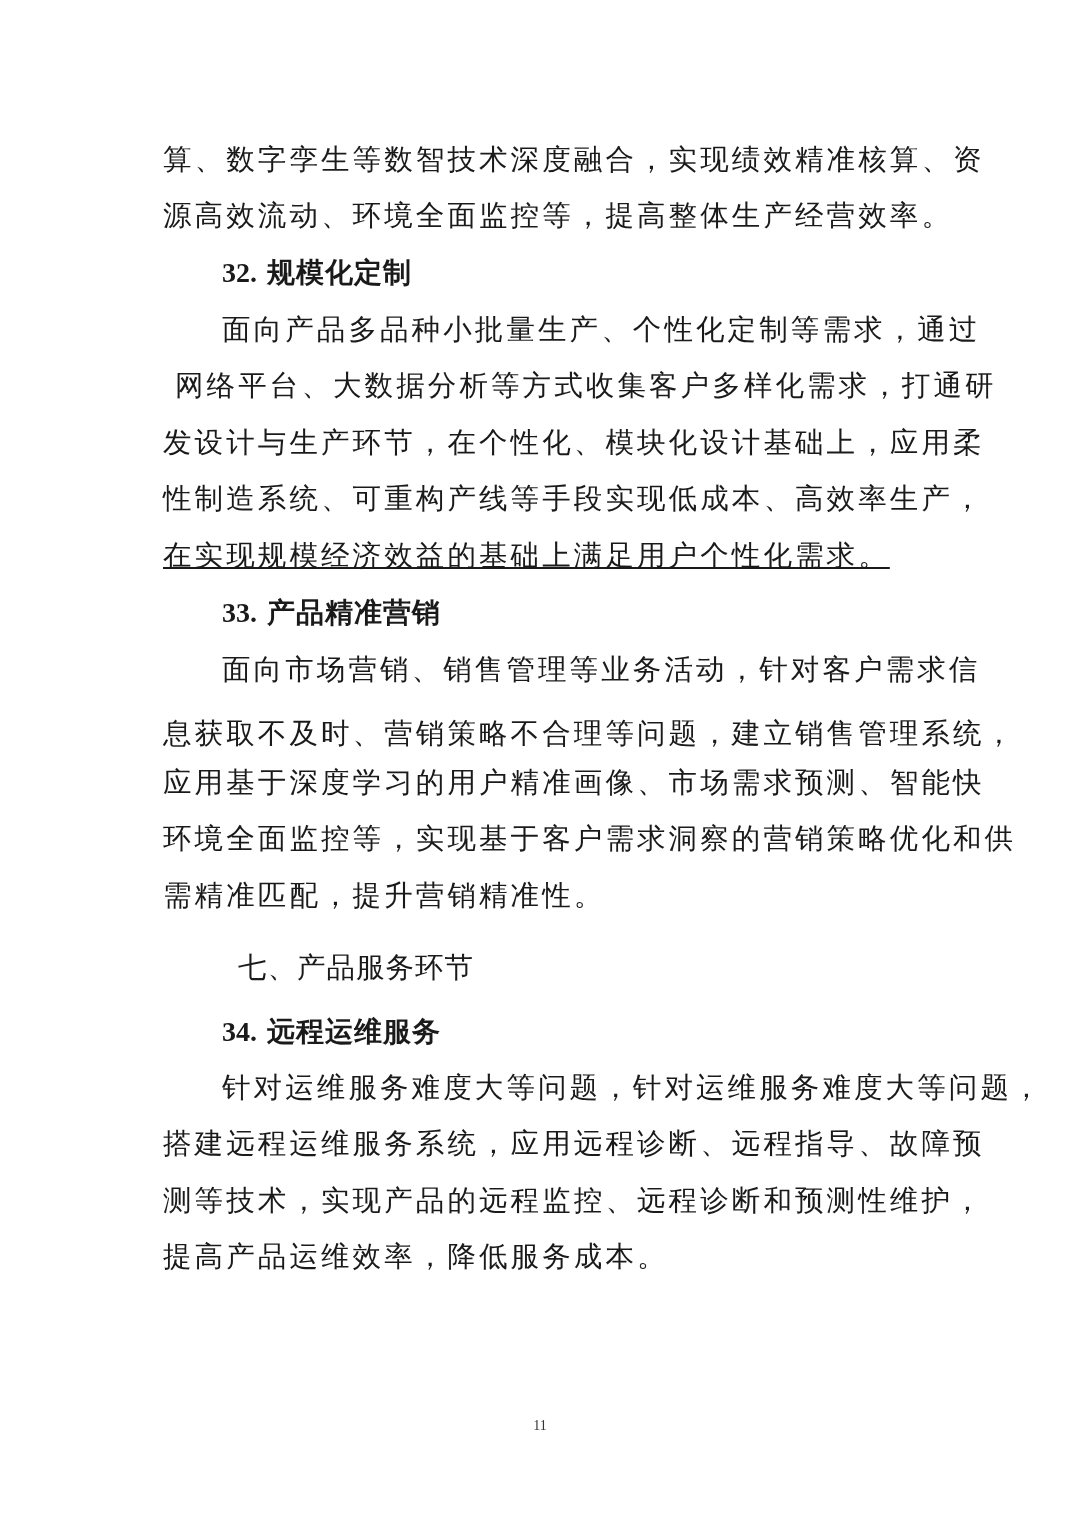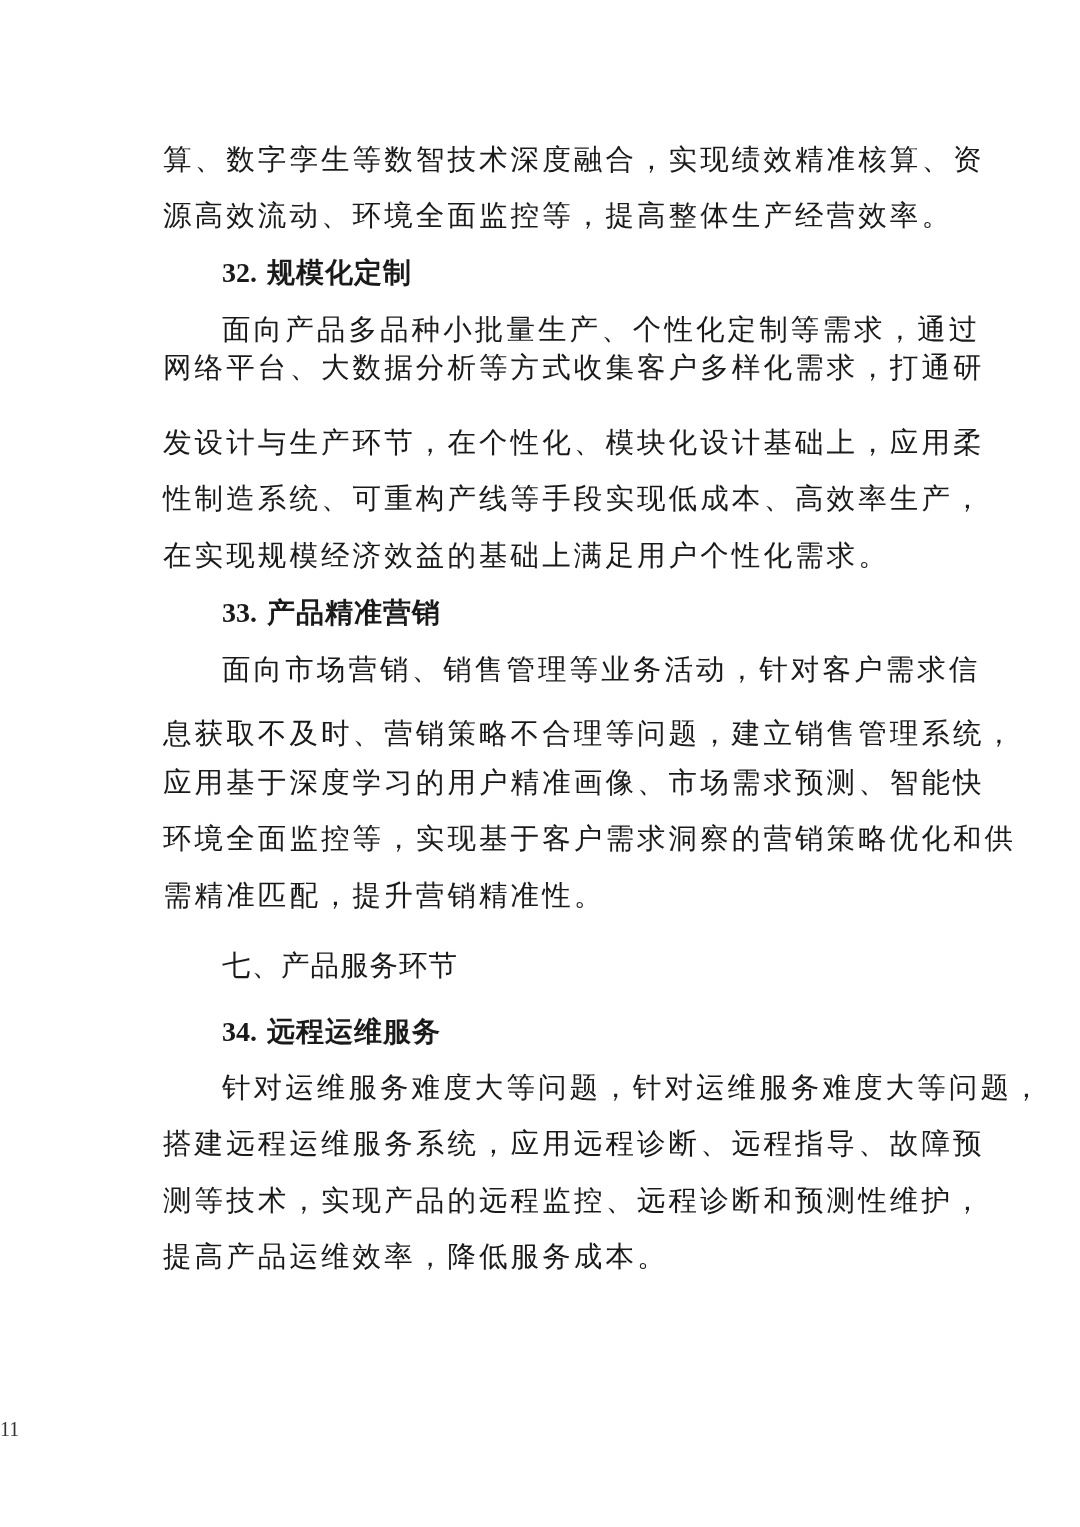--- a/index.html
+++ b/index.html
@@ -42,53 +42,54 @@
     }
     .heading .num {
       font-family: "Liberation Serif", serif;
       font-weight: bold;
       margin-right: 10px;
       letter-spacing: 0;
       text-align: right;
     }
     .section-title {
       position: absolute;
-      left: 222px;
+      left: 238px;
       font-size: 28.5px;
       line-height: 40px;
-      font-family: Liberation Mono, monospace;
+      font-family: Liberation Serif, serif;
       white-space: nowrap;
       letter-spacing: 1px;
     }
     .page-number {
       position: absolute;
       left: 0;
       width: 1080px;
+      text-align: center;
       top: 1418px;
-      font-size: 20px;
+      font-size: 14px;
       font-family: "Liberation Serif", serif;
       color: #333;
     }
   </style>
 </head>
 <body>
 
 <div class="page">
 
   <div class="line" style="top:140px;">算、数字孪生等数智技术深度融合，实现绩效精准核算、资</div>
   <div class="line" style="top:196px;">源高效流动、环境全面监控等，提高整体生产经营效率。</div>
 
   <div class="heading" style="top:253px;">
     <span class="num">32.</span><span>规模化定制</span>
   </div>
   <div class="line indent" style="top:310px;">面向产品多品种小批量生产、个性化定制等需求，通过</div>
-  <div class="line" style="top:348px;">网络平台、大数据分析等方式收集客户多样化需求，打通研</div>
+  <div class="line" style="top:366px;margin-left:12px;">网络平台、大数据分析等方式收集客户多样化需求，打通研</div>
   <div class="line" style="top:423px;">发设计与生产环节，在个性化、模块化设计基础上，应用柔</div>
   <div class="line" style="top:479px;">性制造系统、可重构产线等手段实现低成本、高效率生产，</div>
-  <div class="line" style="top:536px;">在实现规模经济效益的基础上满足用户个性化需求。</div>
+  <div class="line" style="top:536px;text-decoration:underline;">在实现规模经济效益的基础上满足用户个性化需求。</div>
 
   <div class="heading" style="top:593px;">
     <span class="num">33.</span><span>产品精准营销</span>
   </div>
   <div class="line indent" style="top:650px;">面向市场营销、销售管理等业务活动，针对客户需求信</div>
   <div class="line" style="top:706px;margin-top:8px;">息获取不及时、营销策略不合理等问题，建立销售管理系统，</div>
   <div class="line" style="top:763px;">应用基于深度学习的用户精准画像、市场需求预测、智能快</div>
   <div class="line" style="top:819px;">环境全面监控等，实现基于客户需求洞察的营销策略优化和供</div>
   <div class="line" style="top:876px;">需精准匹配，提升营销精准性。</div>
 

